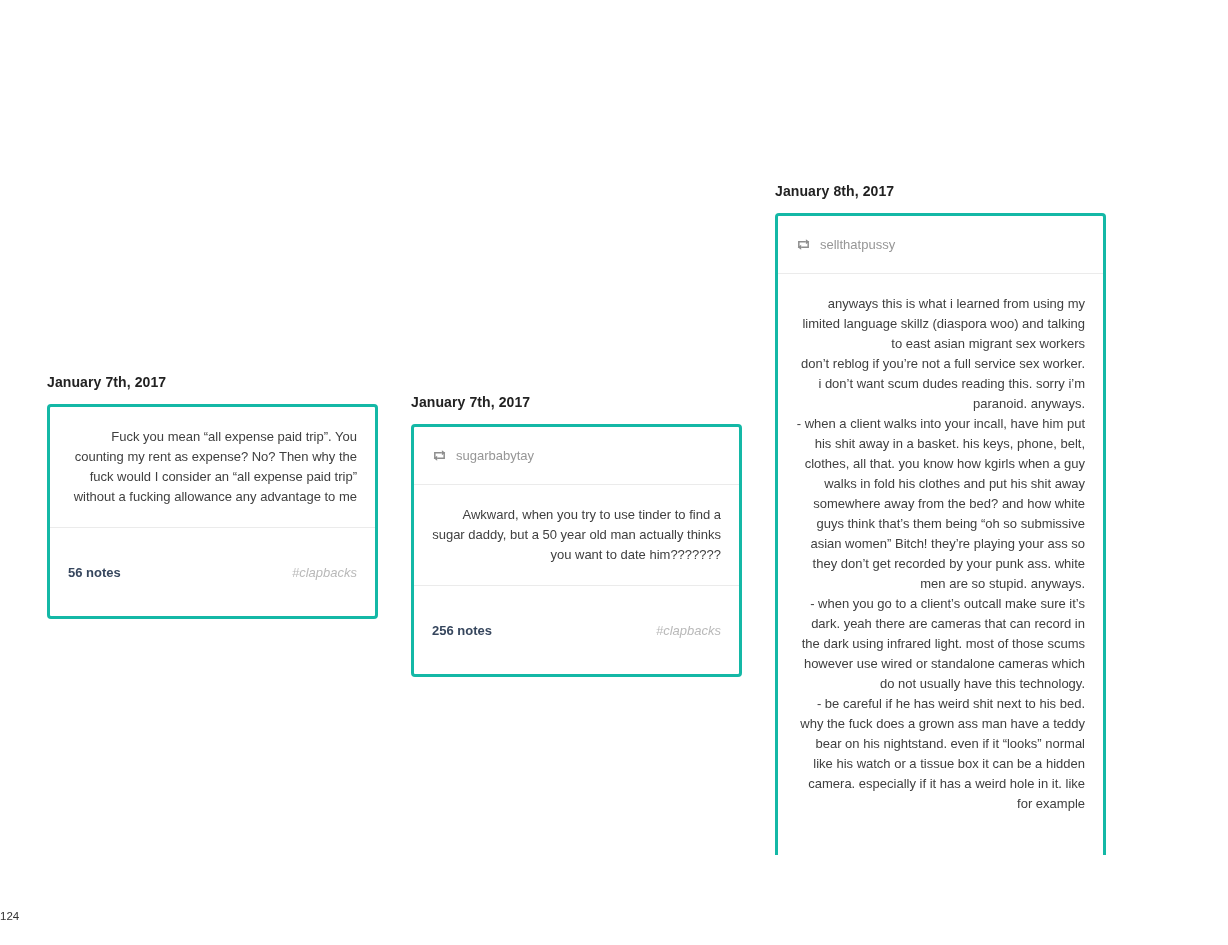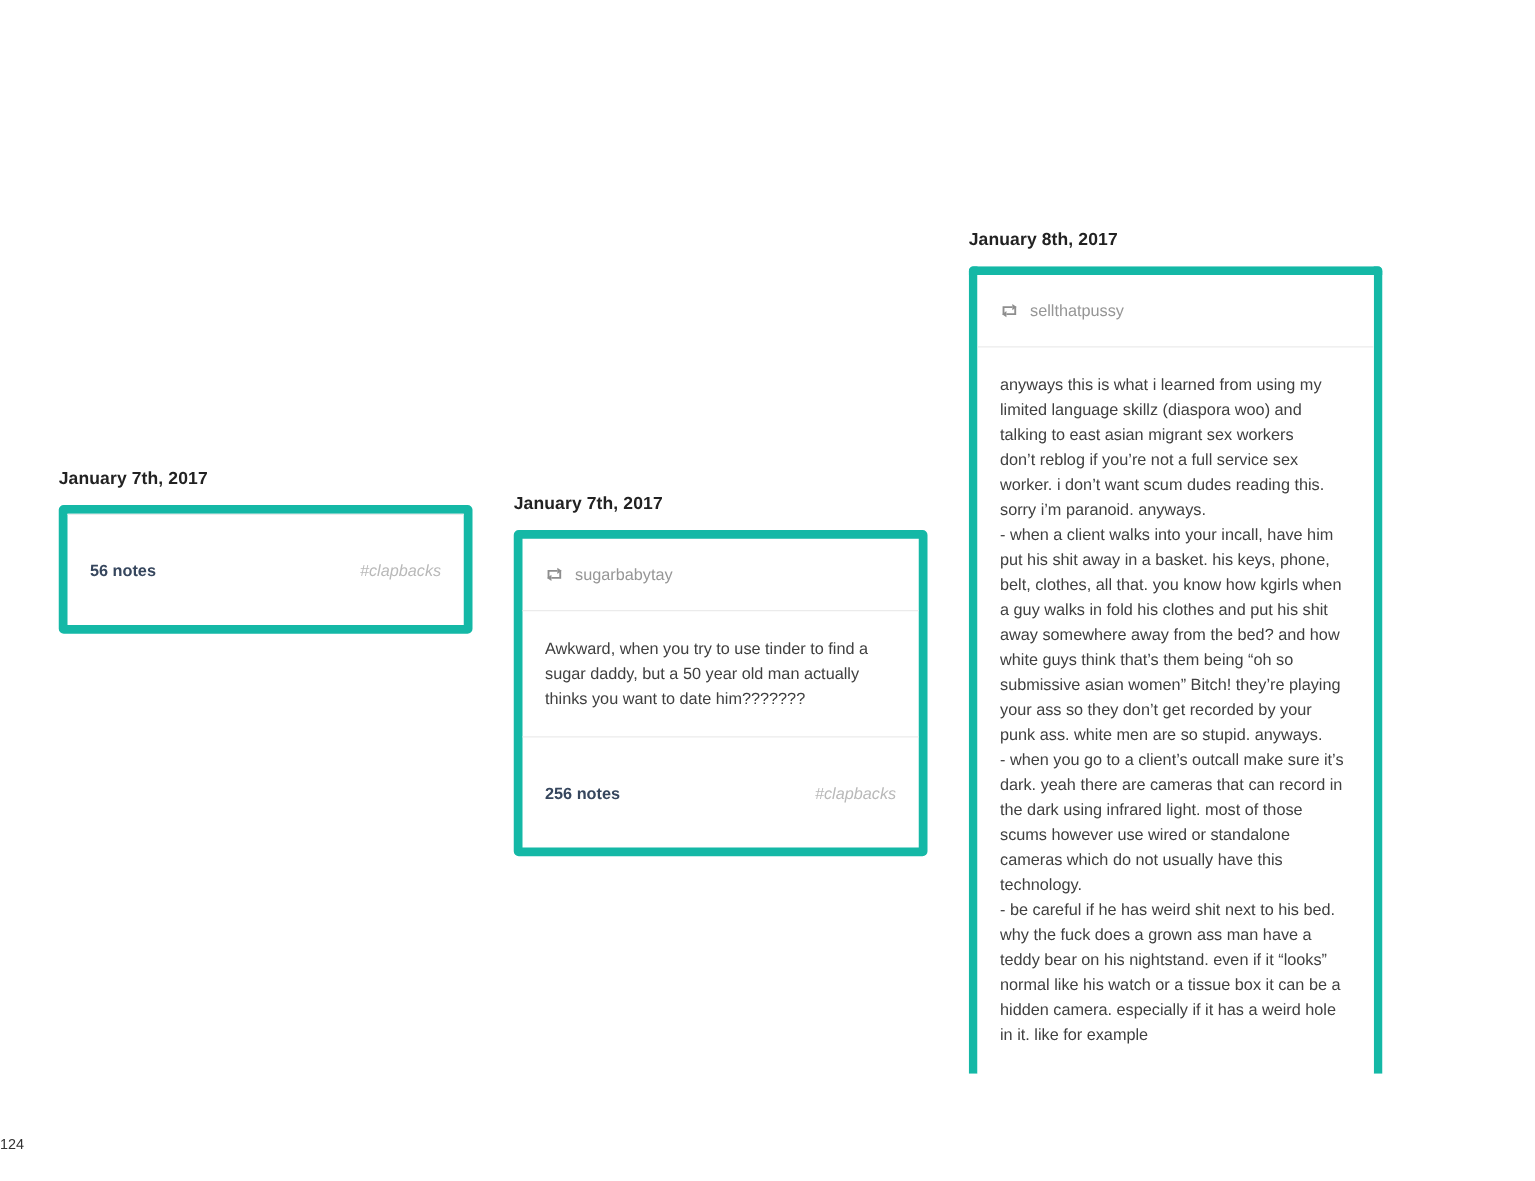--- a/index.html
+++ b/index.html
@@ -13,22 +13,23 @@
   .post { position: absolute; width: 331px; margin-top: 44px; }
   #post-1 { left: 47px;  top: 331px; }
   #post-2 { left: 411px; top: 351px; }
   #post-3 { left: 775px; top: 140px; }
   .post-date {
     font-size: 14px; font-weight: bold; color: #222222;
     line-height: 15px; margin: 0 0 14px 0; letter-spacing: 0.1px;
   }
   .card {
     background: #ffffff;
-    border: 7px solid #14b8a6;
+    border: 3px solid #14b8a6;
     border-radius: 4px;
+    text-align: right;
   }
   .card-header {
     height: 57px; border-bottom: 1px solid #ebebeb;
     display: flex; align-items: center; gap: 9px;
     padding: 0 18px;
   }
   .reblog-icon { flex: 0 0 auto; display: inline-flex; }
   .username { font-size: 13px; color: #969696; }
   .card-body {
     padding: 20px 18px;
@@ -52,20 +53,21 @@
     text-align: left;
     font-size: 11.5px; color: #333333;
   }
 </style>
 </head>
 <body>
 
 <div class="post" id="post-1">
   <div class="post-date">January 7th, 2017</div>
   <div class="card">
+    <div class="card-body">Fuck you mean “all expense paid trip”. You counting my rent as expense? No? Then why the fuck would I consider an “all expense paid trip” without a fucking allowance any advantage to me</div>
     <div class="card-footer">
       <span class="notes">56 notes</span>
       <span class="tag">#clapbacks</span>
     </div>
   </div>
 </div>
 
 <div class="post" id="post-2">
   <div class="post-date">January 7th, 2017</div>
   <div class="card">

